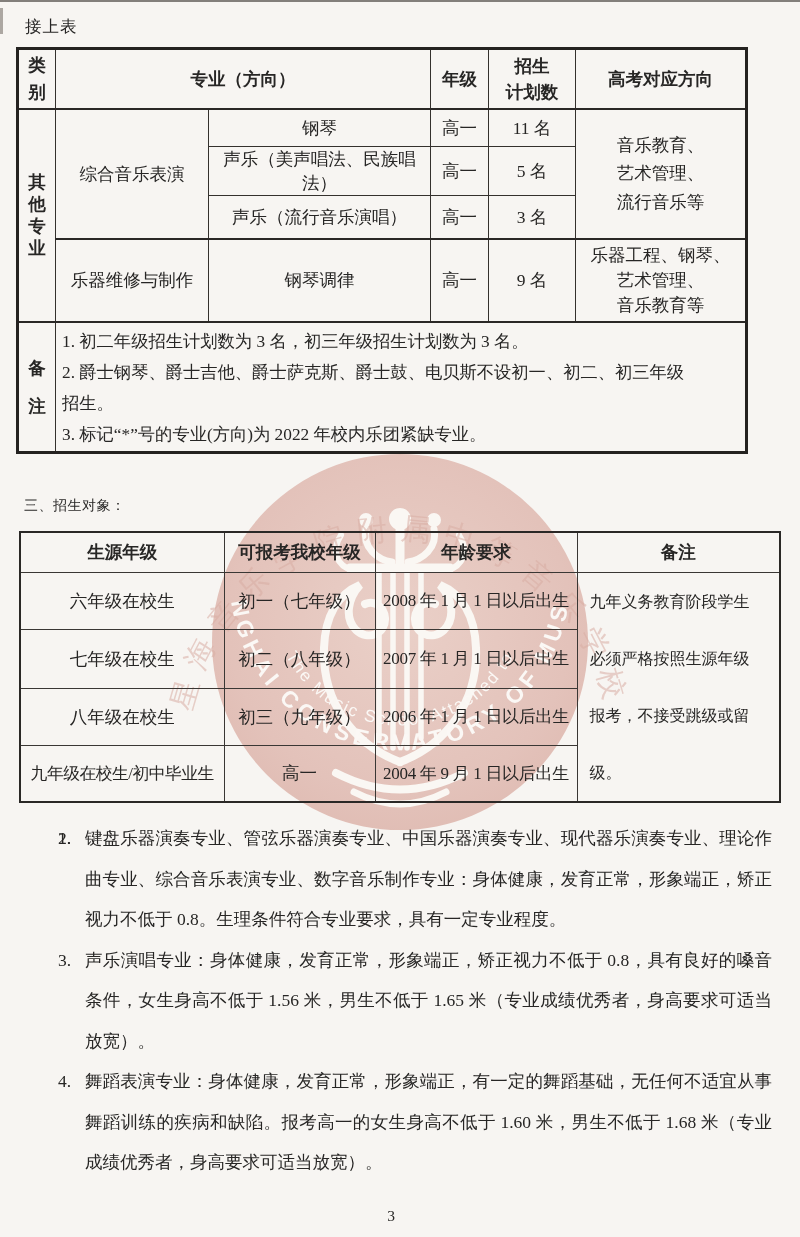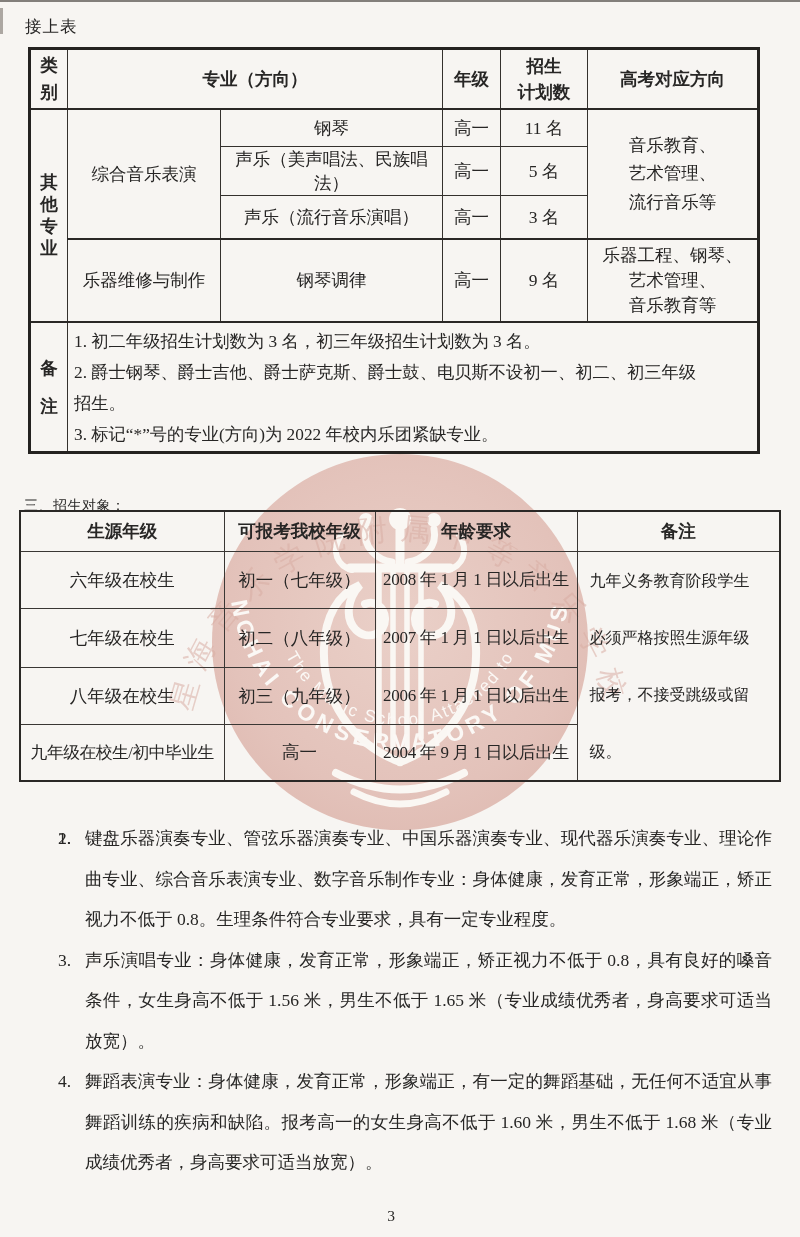--- a/index.html
+++ b/index.html
@@ -18,25 +18,25 @@
   .eni{font-size:17px;letter-spacing:2px;fill:#fbf8f5;text-anchor:middle;
        font-family:"Liberation Sans","DejaVu Sans",sans-serif;}
   
   .cont{left:25px;top:16px;font-size:16.5px;font-weight:normal;letter-spacing:1px;}
   .sec-title{left:24px;font-size:14px;font-weight:normal;letter-spacing:.5px;text-align:center;}
   .s3{top:497px;}
   .s4{top:784px;}
   .pageno{left:0;top:1207px;width:782px;text-align:center;font-size:15.5px;}
   
   table{border-collapse:collapse;table-layout:fixed;background:transparent;}
-  .t1{left:28px;top:47px;width:729px;font-size:17.5px;text-align:center;border:3px solid #242220;}
+  .t1{left:16px;top:47px;width:729px;font-size:17.5px;text-align:center;border:3px solid #242220;}
   .t1 td{border:1.5px solid #34312d;padding:0;vertical-align:middle;}
   .t1 tr.hdr td{border-bottom:2.2px solid #2a2826;}
   .t1 tr.thick td{border-top:2.6px solid #2a2826;}
-  .t2{left:19px;top:510px;width:760px;font-size:17.5px;text-align:center;border:2.2px solid #2a2826;font-family:Liberation Serif, serif;}
+  .t2{left:19px;top:531px;width:760px;font-size:17.5px;text-align:center;border:2.2px solid #2a2826;font-family:Liberation Serif, serif;}
   .t2 td{border:1.3px solid #3a3734;padding:0;vertical-align:middle;}
   .pre{white-space:pre-line;margin-top:48px;}
   .vtext{display:inline-block;width:1.08em;line-height:22px;text-align:center;font-weight:bold;}
   .vtext2{display:inline-block;width:1.08em;line-height:38px;text-align:center;font-weight:bold;}
   .hdr td{font-weight:bold;}
   .qhdr{line-height:26px;}
   .gk1{line-height:28.5px;}
   .gk2{line-height:25px;}
   .rmk1{text-align:left !important;padding:3px 45px 0 6px !important;line-height:31px;font-size:17.3px;}
   .age{font-size:17px;letter-spacing:-.3px;}

